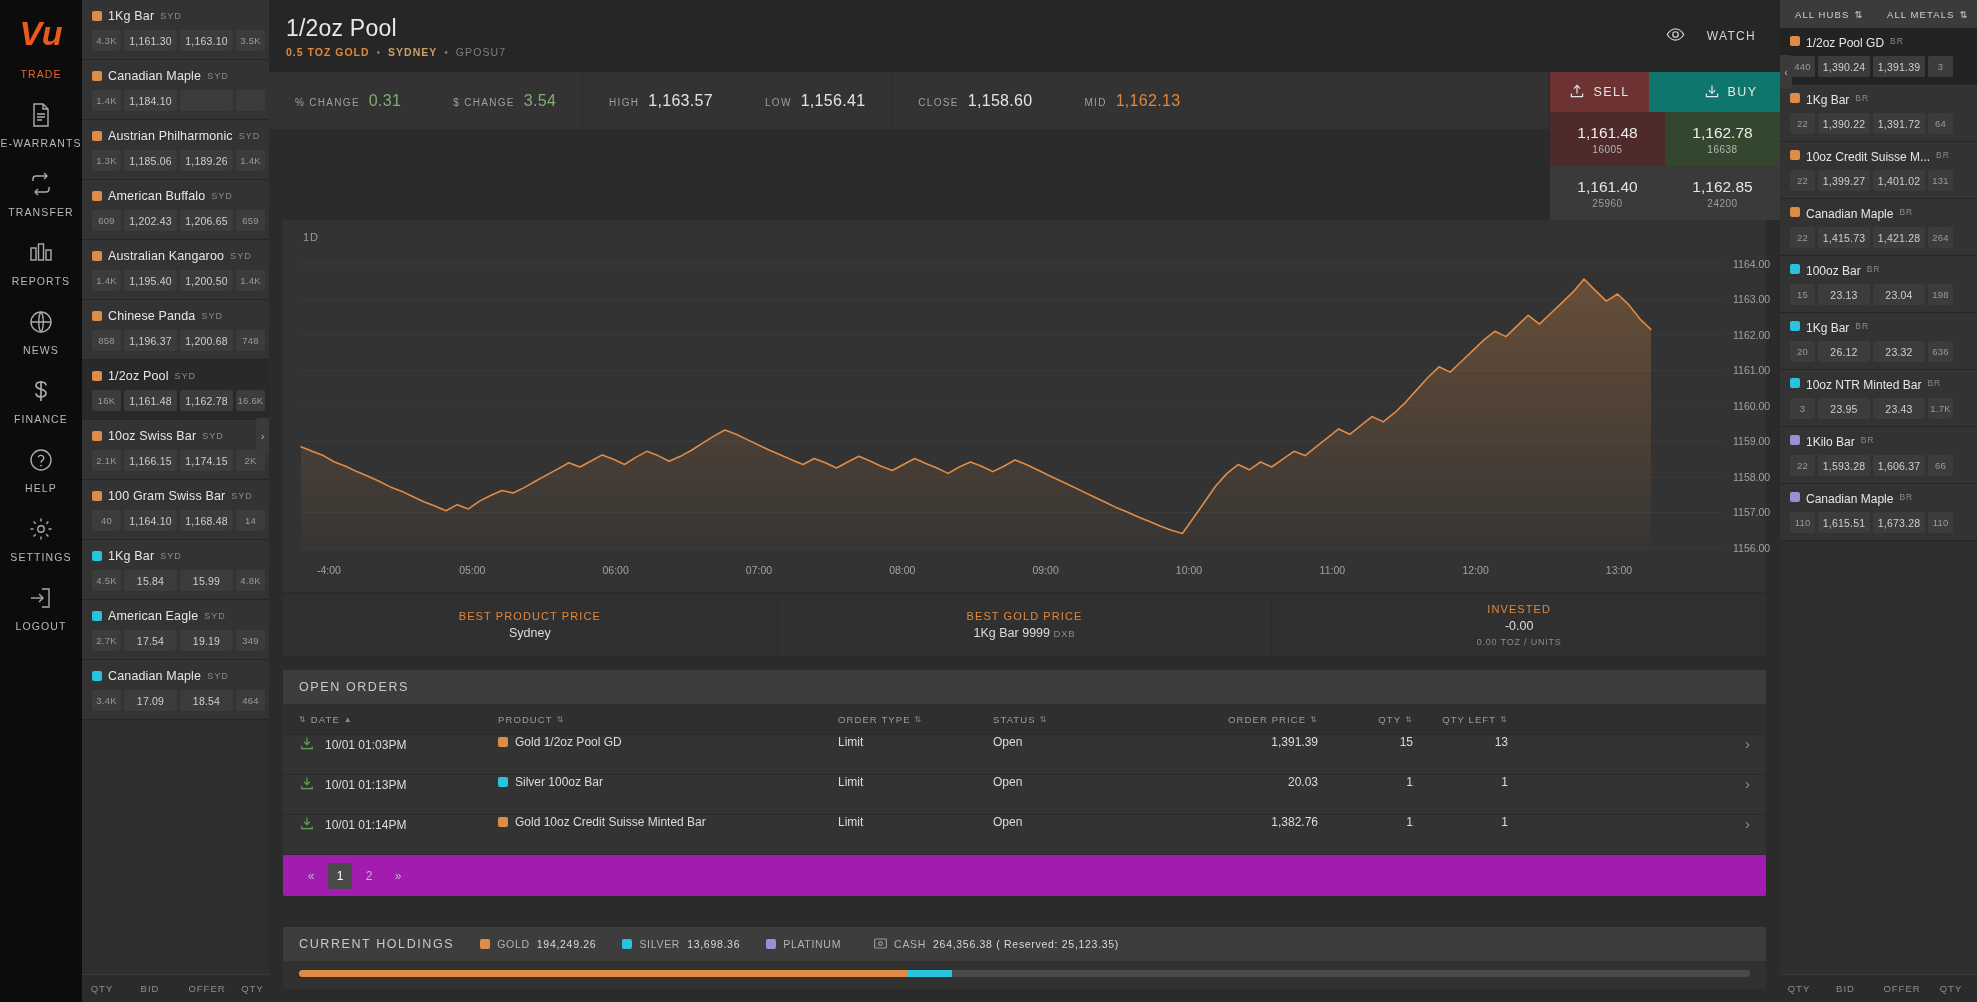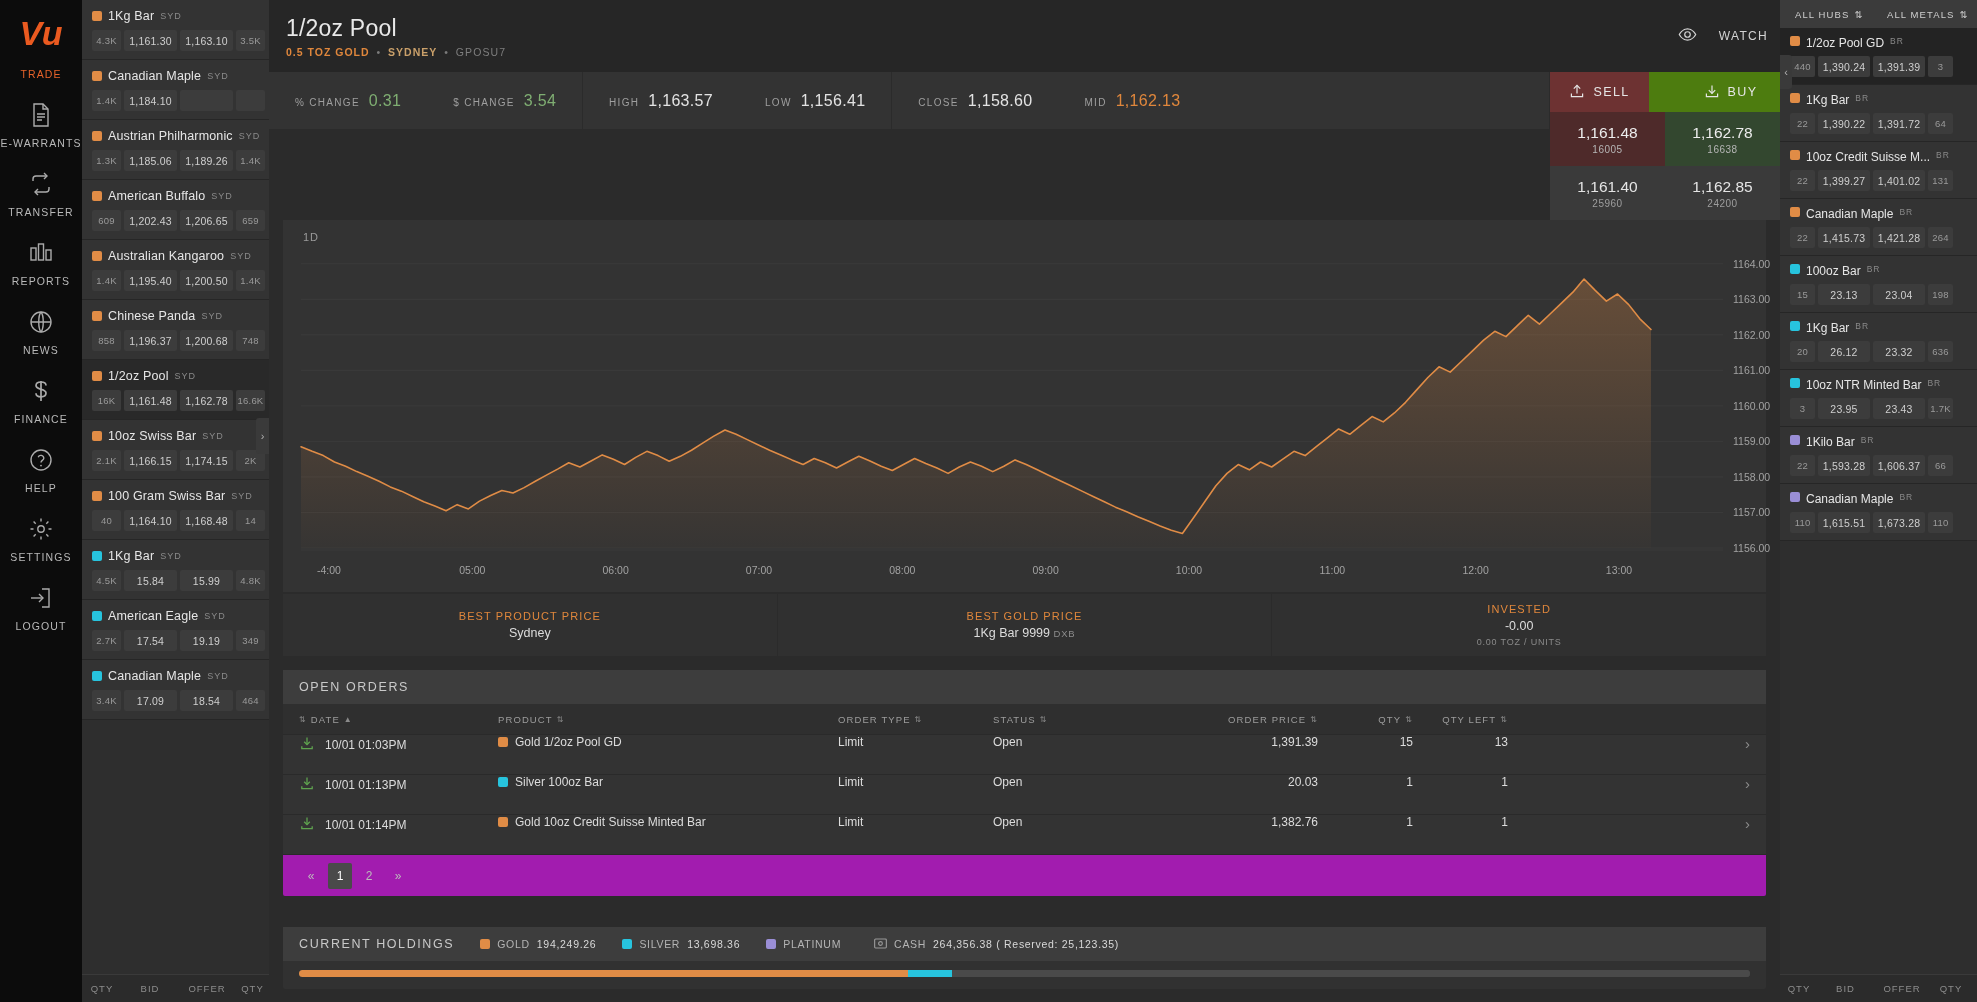--- a/index.html
+++ b/index.html
@@ -80,21 +80,21 @@
   }
   .title-l h1{ font-size:23px; font-weight:400; color:#e8e8e8; letter-spacing:.2px; }
   .subtitle{ margin-top:4px; font-size:10.5px; letter-spacing:1px; }
   .subtitle .sp{ color:#e0873c; font-weight:bold; }
   .subtitle .dotsep{ color:#7b7b7b; margin:0 3px; }
   .subtitle .hub{ color:#caa06a; font-weight:bold; }
   .subtitle .code{ color:#7e7e7e; letter-spacing:1.1px; }
   .title-spacer{ flex:1; }
   .watch{
     display:flex; align-items:center; gap:22px; color:#d4d4d4;
-    font-size:12px; letter-spacing:1.3px; margin-right:12px; cursor:pointer;
+    font-size:12px; letter-spacing:1.3px; margin-right:24px; cursor:pointer;
   }
 
   .hdr-wrap{ display:flex; }
   .quoterow{
     flex:1; height:58px; display:flex; background:#333333;
     border-bottom:1px solid #2b2b2b;
   }
   .qgroup{ display:flex; align-items:center; border-right:1px solid #2b2b2b; }
   .qitem{ display:flex; align-items:baseline; gap:9px; padding:0 26px; white-space:nowrap; }
   .qlabel{ font-size:10px; color:#9f9f9f; letter-spacing:1.3px; text-transform:uppercase; }
@@ -102,21 +102,21 @@
   .qval.green{ color:#7fae72; }
   .qval.orange{ color:#e0873c; }
 
   .tradebox{ width:230px; flex:0 0 230px; display:flex; flex-direction:column; }
   .tb-btns{ display:flex; height:40px; }
   .tb-btn{
     flex:1; display:flex; align-items:center; justify-content:center; gap:8px;
     font-size:12.5px; letter-spacing:1.4px; color:#e6e6e6; cursor:pointer;
   }
   .tb-sell{ background:#6d3232; }
-  .tb-buy{ background:#4d7c0f;padding-left:32px; }
+  .tb-buy{ background:#0f766e;padding-left:32px; }
   .tb-prices{ display:flex; height:54px; }
   .tb-p{ flex:1; display:flex; flex-direction:column; align-items:center; justify-content:center; gap:2px; }
   .tb-p.sell{ background:#4e2a2a; }
   .tb-p.buy{ background:#33472f; }
   .tb-p .pv{ font-size:15.5px; color:#ededed; }
   .tb-p .pq{ font-size:10px; color:#b6b6b6; letter-spacing:.5px; }
   .tb-prices2{ display:flex; height:54px; }
   .tb-p2{ flex:1; display:flex; flex-direction:column; align-items:center; justify-content:center; gap:2px; background:#3a3a3a; }
   .tb-p2 .pv{ font-size:15.5px; color:#e4e4e4; }
   .tb-p2 .pq{ font-size:10px; color:#9e9e9e; letter-spacing:.5px; }

